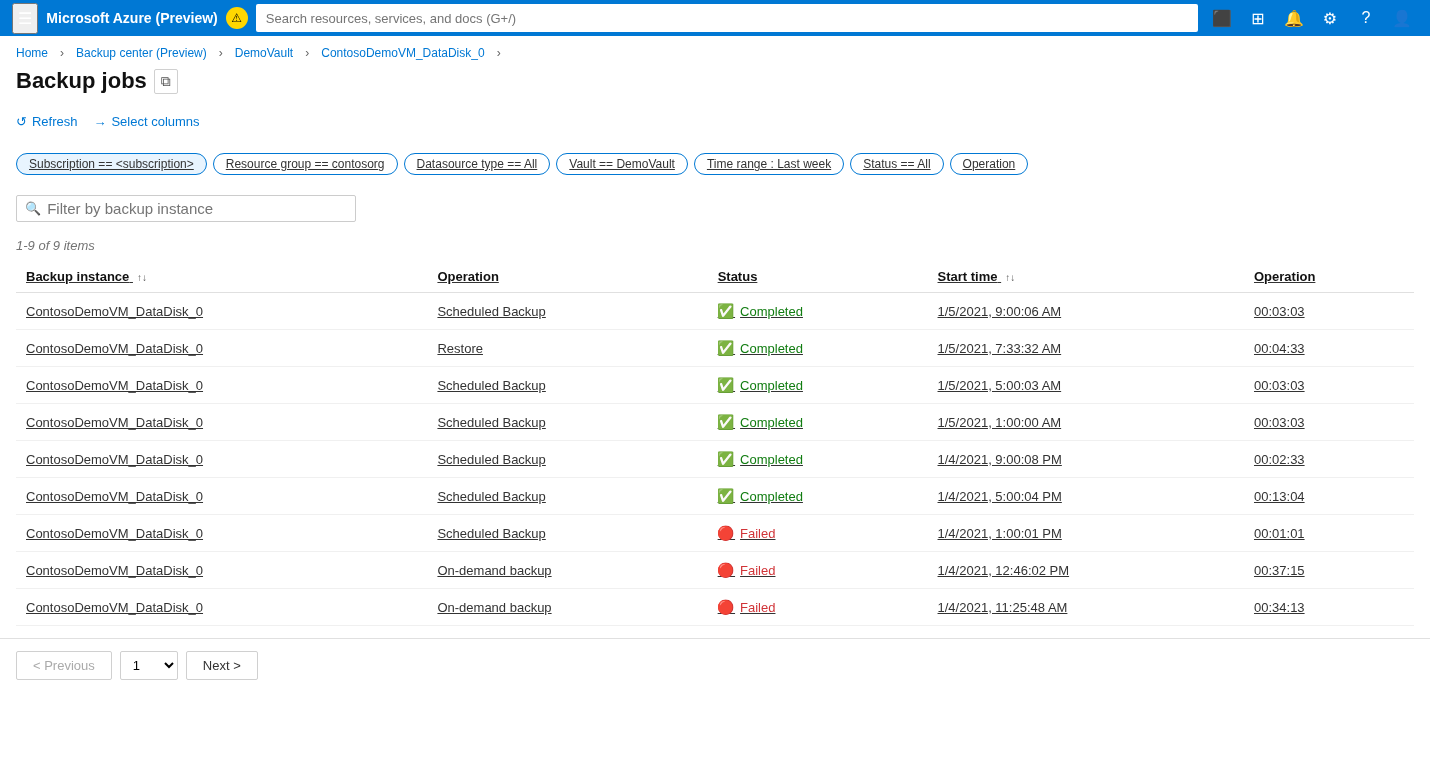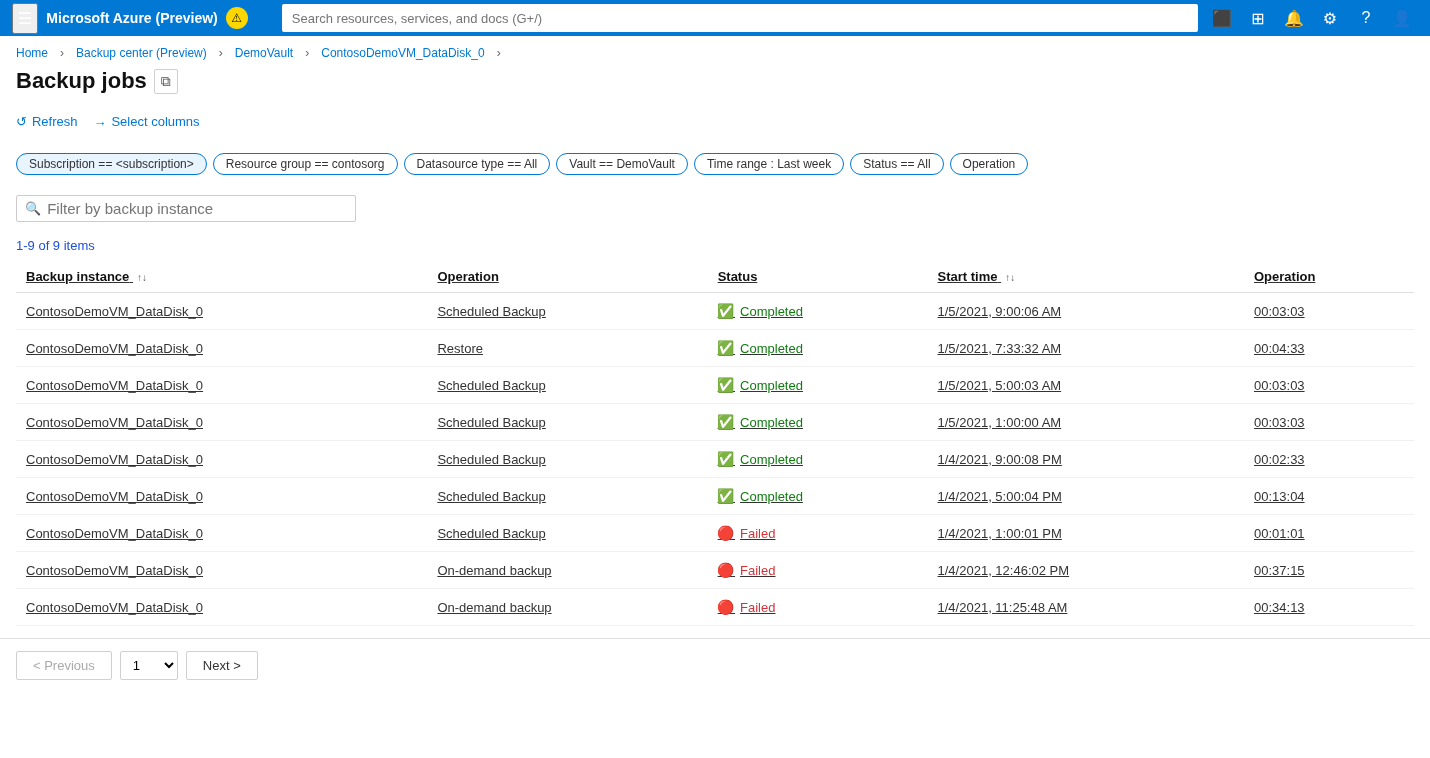--- a/index.html
+++ b/index.html
@@ -40,21 +40,20 @@
     .top-nav .search-bar {
       flex: 1;
       height: 28px;
       border: none;
       border-radius: 2px;
       padding: 0 10px;
       font-size: 13px;
       background: #fff;
       color: #333;
       outline: none;
-      margin-left: 26px;
     }
     .top-nav .nav-icons {
       display: flex;
       align-items: center;
       gap: 4px;
       margin-left: auto;
     }
     .top-nav .nav-icon-btn {
       color: #fff;
       background: none;
@@ -132,20 +131,21 @@
     }
     .filter-chip {
       border: 1px solid #0078d4;
       border-radius: 16px;
       padding: 3px 12px;
       font-size: 12px;
       cursor: pointer;
       white-space: nowrap;
       background: #fff;
       color: #333;
+      text-decoration: underline;
     }
     .filter-chip.active {
       background: #e8f4fe;
       border-color: #0078d4;
     }
 
     
     .search-container {
       padding: 12px 16px;
     }
@@ -164,21 +164,22 @@
       font-size: 15px;
       flex: 1;
       color: #0c4a6e;
     }
     .search-icon-char { color: #999; font-size: 13px; }
 
     
     .item-count {
       padding: 4px 16px 8px;
       font-size: 13px;
-      color: #1d4ed8;
+      color: #737373;
+      font-style: italic;
     }
 
     
     .table-container {
       padding: 0 16px;
       text-decoration: underline;
     }
     table {
       width: 100%;
       border-collapse: collapse;

